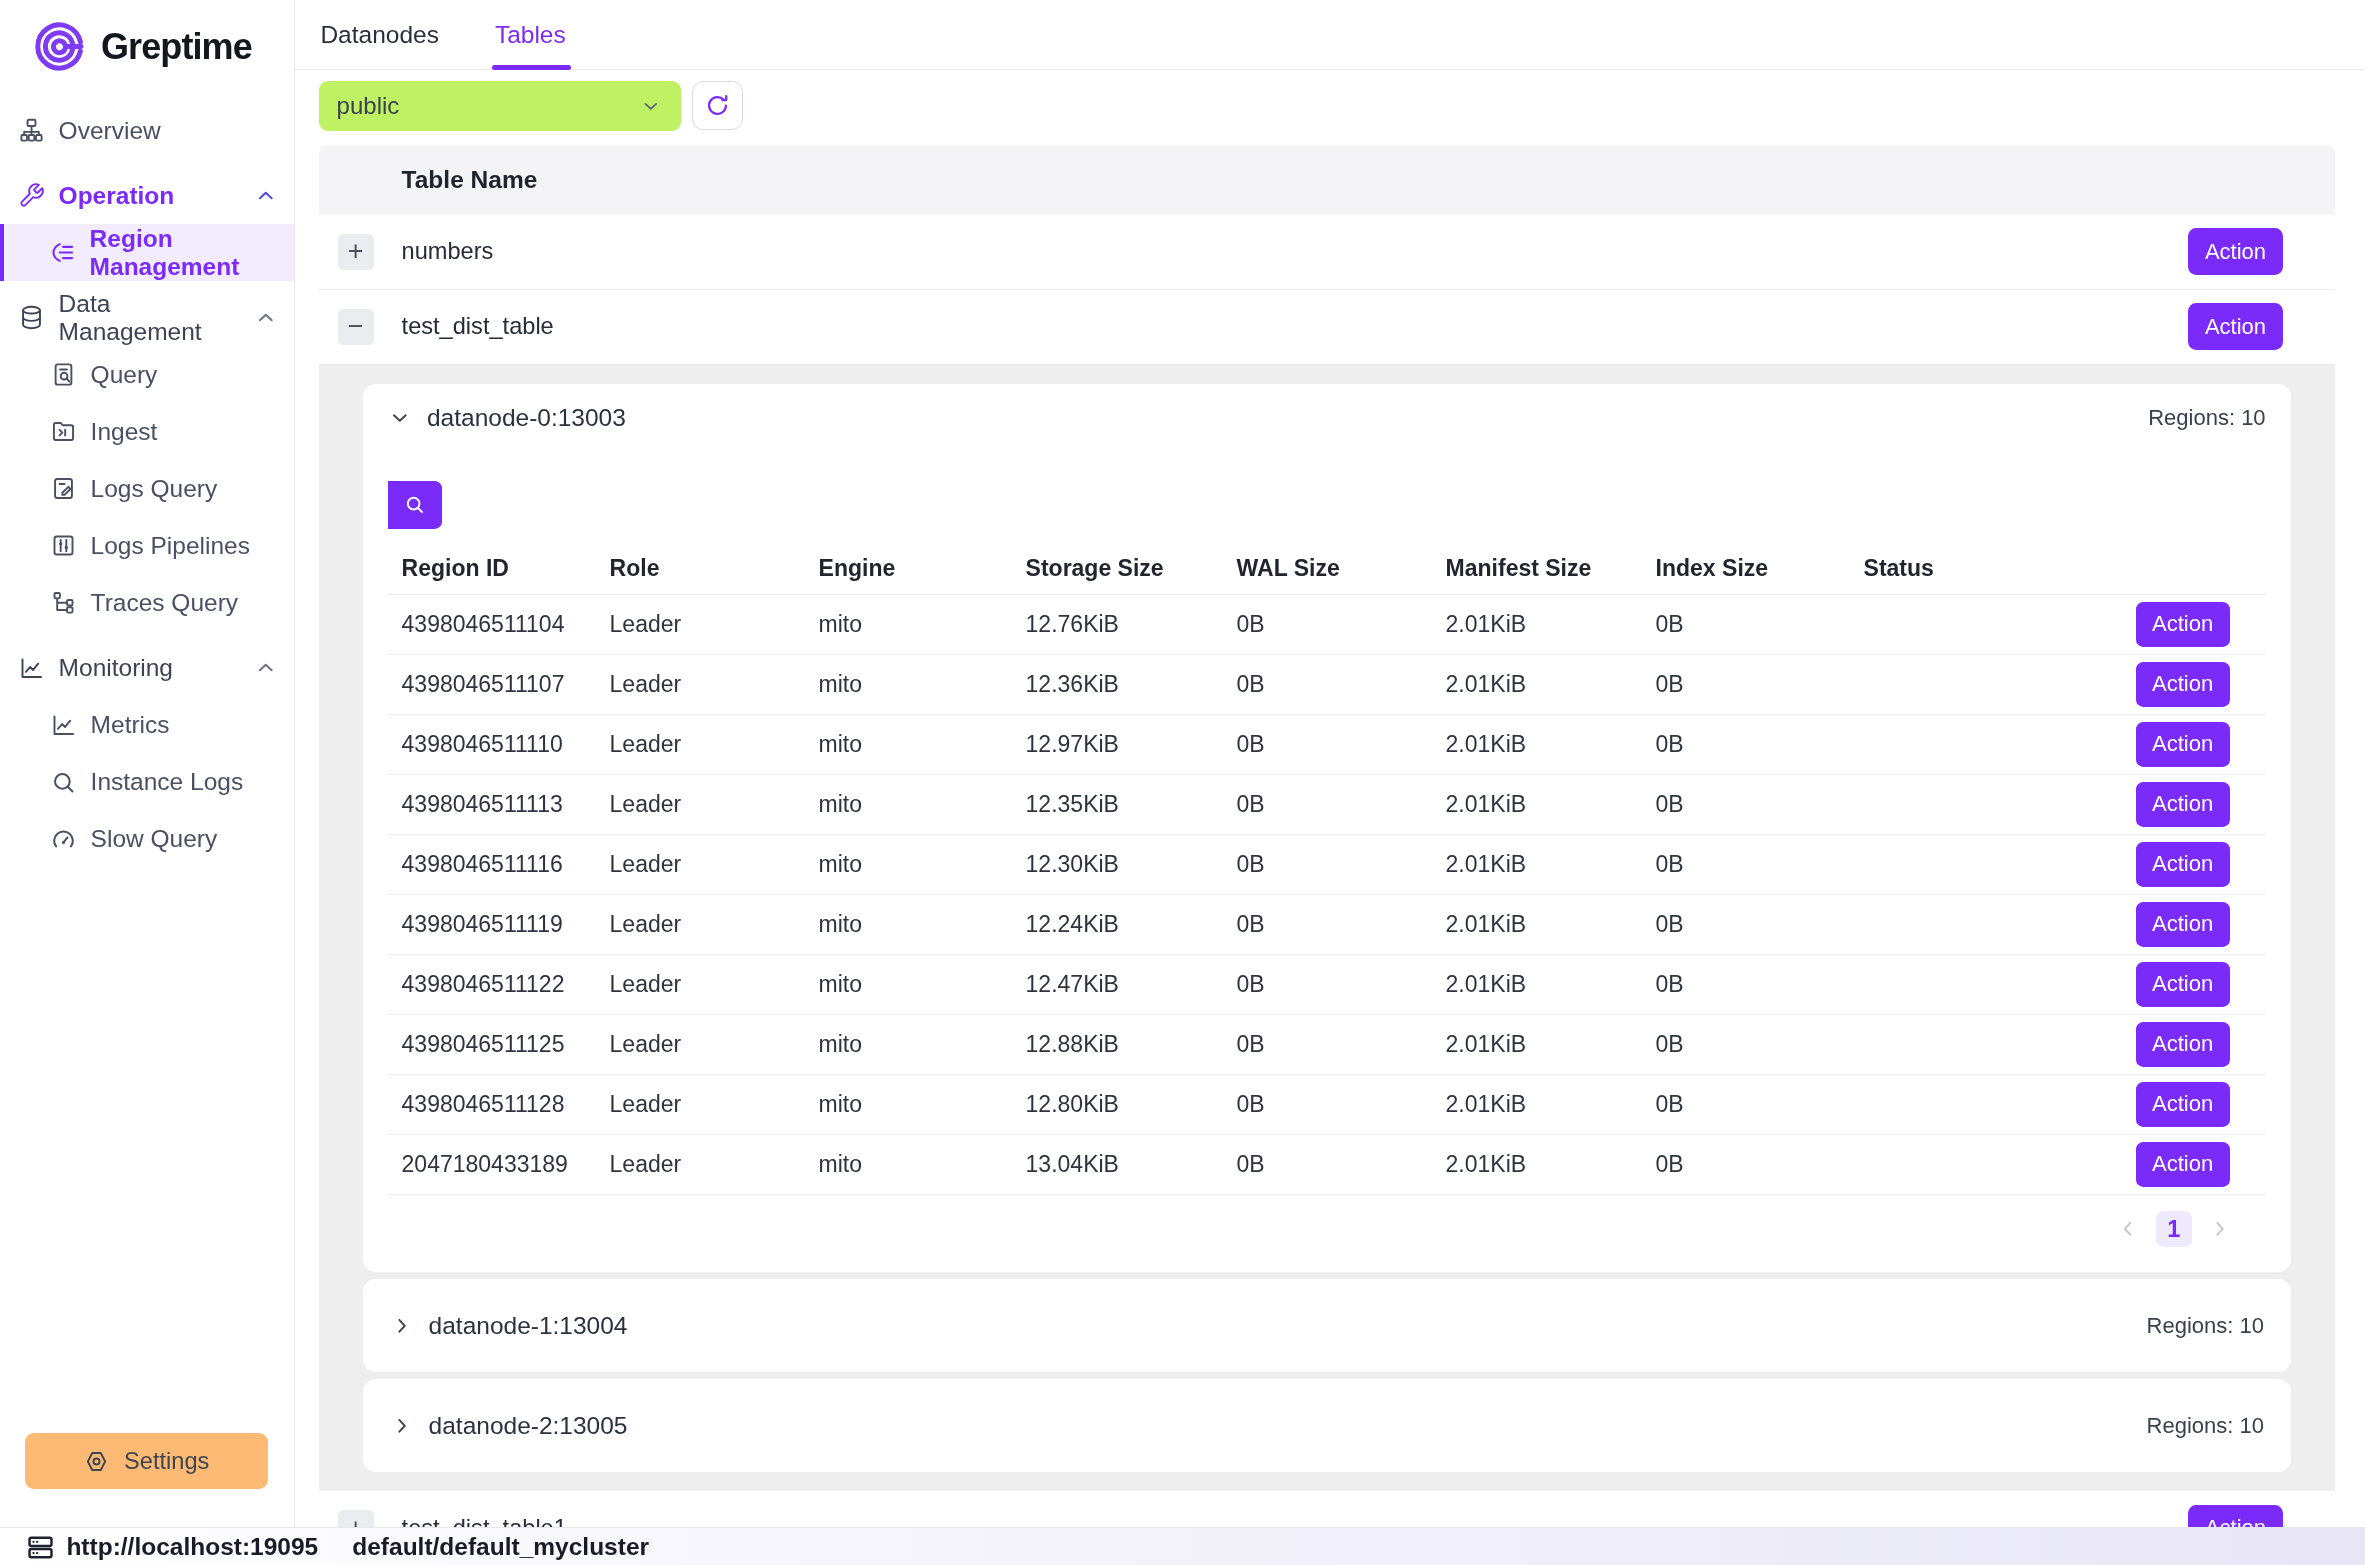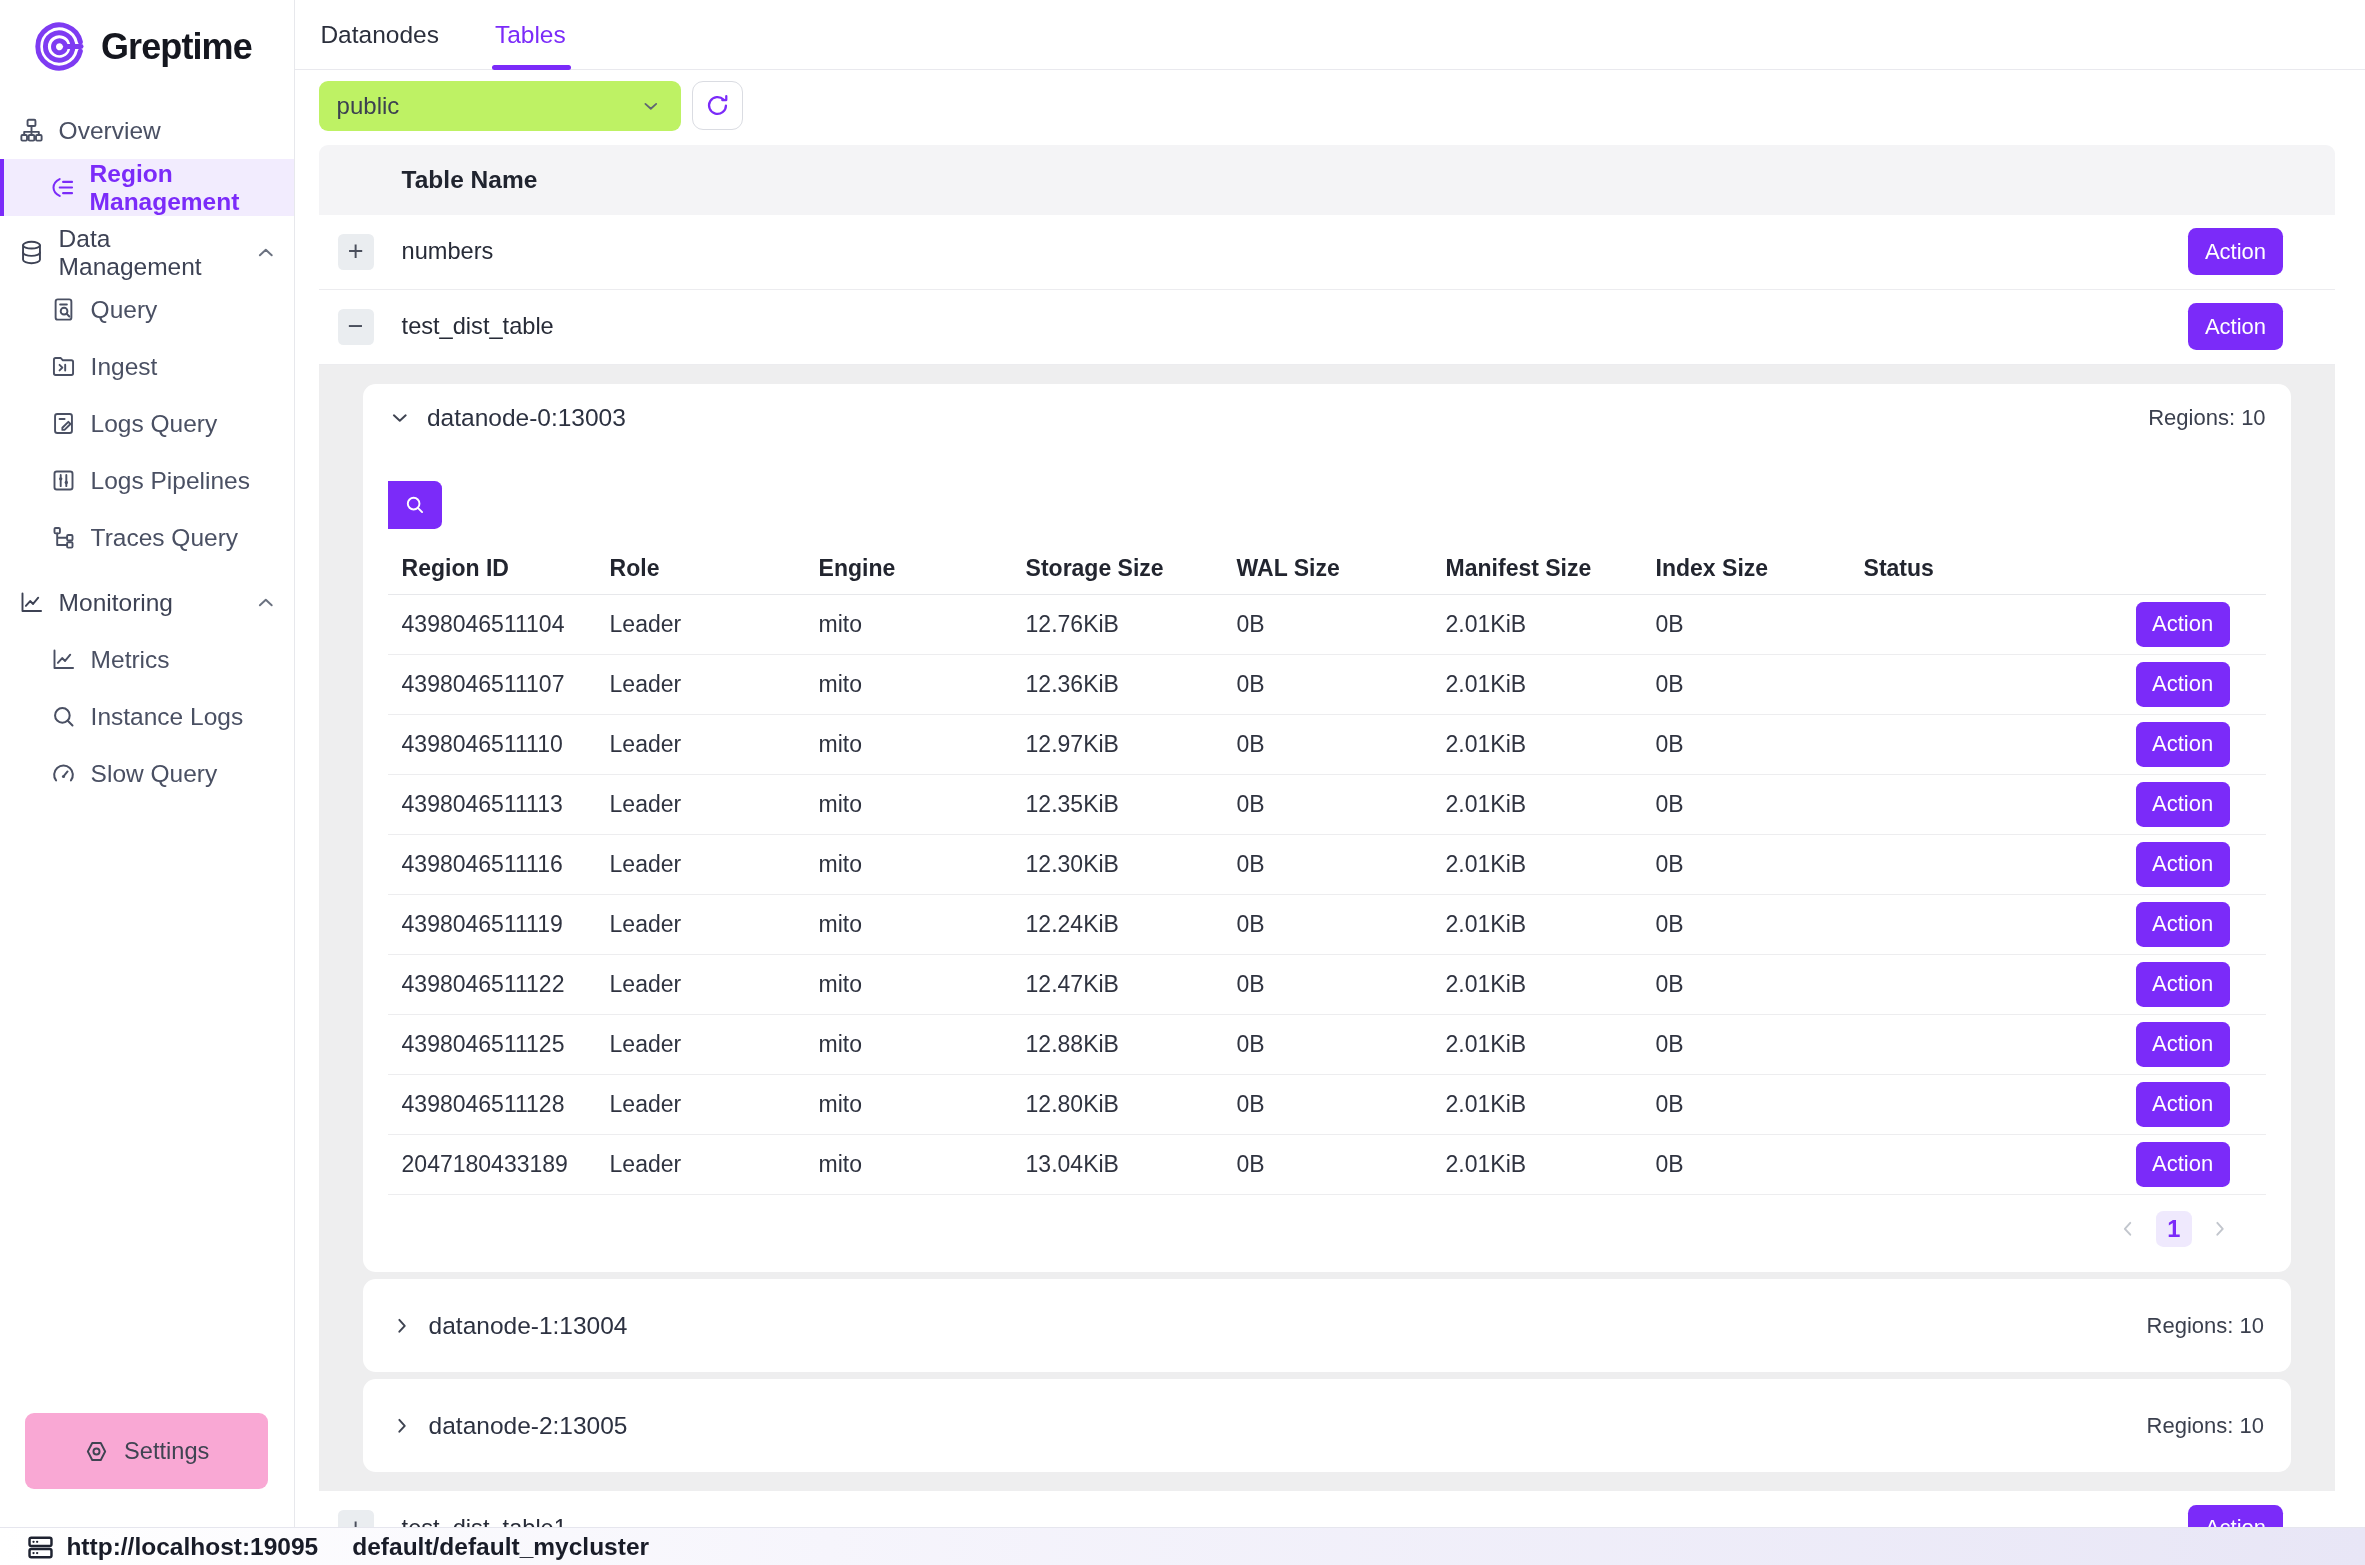--- a/index.html
+++ b/index.html
@@ -18,21 +18,21 @@
   .logo-text { font-size:36px; font-weight:700; color:#15171f; letter-spacing:-0.9px; }
   .nav { margin-top:29px; display:flex; flex-direction:column;justify-content:center; }
   .nav-item { height:57px; display:flex; align-items:center; gap:13.6px; padding:0 16.3px 0 18px; font-size:24.5px; color:#4a5063; cursor:pointer; }
   .nav-item .chev { margin-left:auto; color:#6b7280; }
   .nav-item.section { margin-top:8.2px; color:#3d4254; }
   .nav-item.sub { padding-left:50px; }
   .nav-item.accent { color:#7b2bf9; font-weight:700; }
   .nav-item.accent .chev { color:#4f46e5; }
   .nav-item.active { background:#f2ecfe; border-left:4.5px solid #7b2bf9; padding-left:45px; color:#7b2bf9; font-weight:700; }
   .settings-wrap { margin-top:auto; padding:0 0 38px 24.5px; }
-  .settings-btn { width:243px; height:76px; background:#f9a8d4; border:none; border-radius:9px; display:flex; align-items:center; justify-content:center; gap:14.5px; font-size:23.6px; color:#3f4452; font-family:inherit; cursor:pointer; }
+  .settings-btn { width:243px; height:56px; background:#fdba74; border:none; border-radius:9px; display:flex; align-items:center; justify-content:center; gap:14.5px; font-size:23.6px; color:#3f4452; font-family:inherit; cursor:pointer; }
 
   
   .main { flex:1; min-width:0; }
   .tabbar { height:70px; border-bottom:0.9px solid #e9e9ee; display:flex; gap:56px; padding-left:25.4px; }
   .tab { font-size:24.5px; color:#2b2f3c; display:flex; align-items:center; position:relative; cursor:pointer; }
   .tab.active { color:#7b2bf9; }
   .tab.active::after { content:""; position:absolute; bottom:-0.9px; left:-2.7px; right:-5.4px; height:5.4px; border-radius:2.7px; background:#7b2bf9; }
 
   .toolbar { margin:11px 31px 0 23.6px; display:flex; gap:11.8px; }
   .schema-select { width:362px; height:50px; background:#bef264; border-radius:9px; display:flex; align-items:center; padding:0 18px; font-size:24px; color:#3c4150; cursor:pointer; }
@@ -110,20 +110,33 @@
             <rect x="8.5" y="2.5" width="7" height="5.5" rx="1"></rect>
             <rect x="3" y="16" width="5" height="5" rx="1"></rect>
               <rect x="9.5" y="16" width="5" height="5" rx="1"></rect>
               <rect x="16" y="16" width="5" height="5" rx="1"></rect>
             <path d="M12 8v3.5M5.5 16v-2.8h13V16M12 11.5V16"></path>
           </svg>
         </span>
         <span>Overview</span>
       </div>
 
+      <div class="nav-item section accent">
+        <span>
+          <svg width="27" height="27" viewBox="0 0 24 24" fill="none" stroke="#7b2bf9" stroke-width="1.7" stroke-linecap="round" stroke-linejoin="round">
+            <path d="M14.7 6.3a1 1 0 0 0 0 1.4l1.6 1.6a1 1 0 0 0 1.4 0l3.77-3.77a6 6 0 0 1-7.94 7.94l-6.91 6.91a2.12 2.12 0 0 1-3-3l6.91-6.91a6 6 0 0 1 7.94-7.94l-3.76 3.76z"></path>
+          </svg>
+        </span>
+        <span>Operation</span>
+        <span class="chev">
+          <svg width="23.6" height="23.6" viewBox="0 0 24 24" fill="none" stroke="currentColor" stroke-width="2" stroke-linecap="round" stroke-linejoin="round">
+              <path d="M6 14.5l6-5.5 6 5.5"></path>
+            </svg>
+        </span>
+      </div>
 
       <div class="nav-item sub active">
         <span>
           <svg width="27" height="27" viewBox="0 0 24 24" fill="none" stroke="#7b2bf9" stroke-width="1.8" stroke-linecap="round" stroke-linejoin="round">
             <path d="M9.5 4.5C6 6.2 4 9 4 12s2 5.8 5.5 7.5"></path>
             <path d="M12.5 7h8M9.5 12h11M12.5 17h8"></path>
           </svg>
         </span>
         <span>Region Management</span>
       </div>

